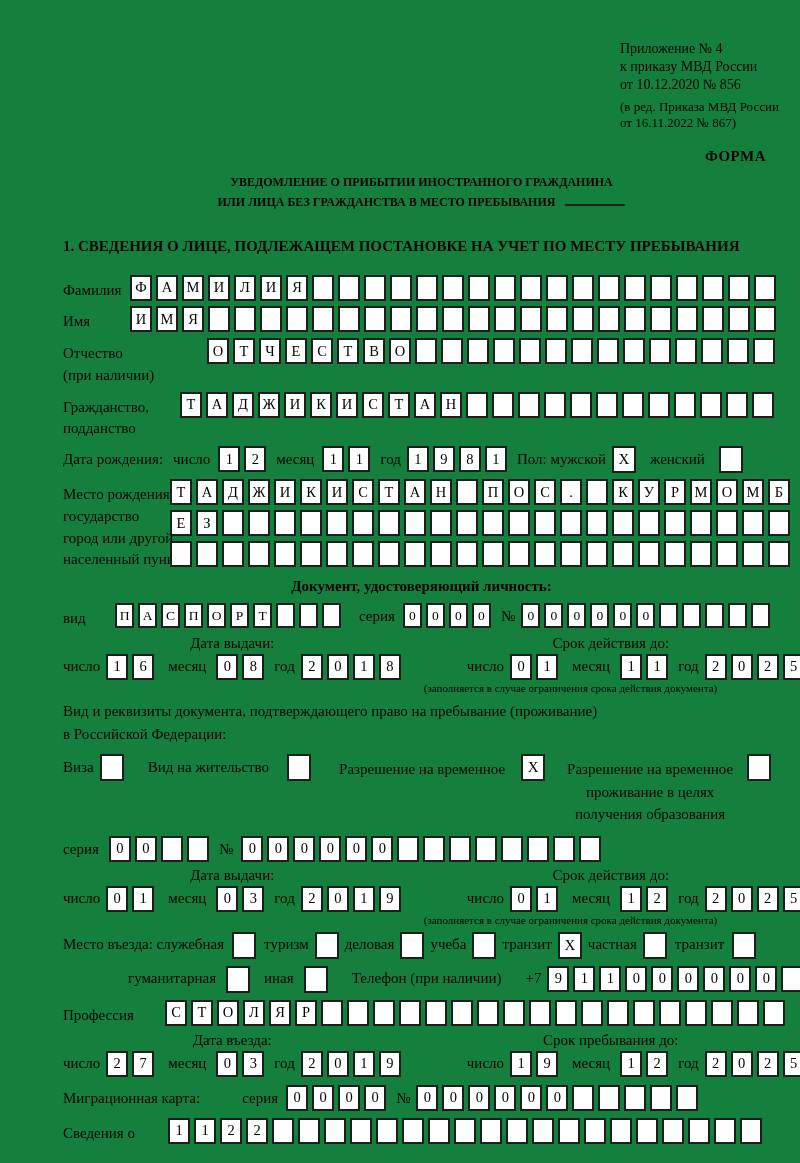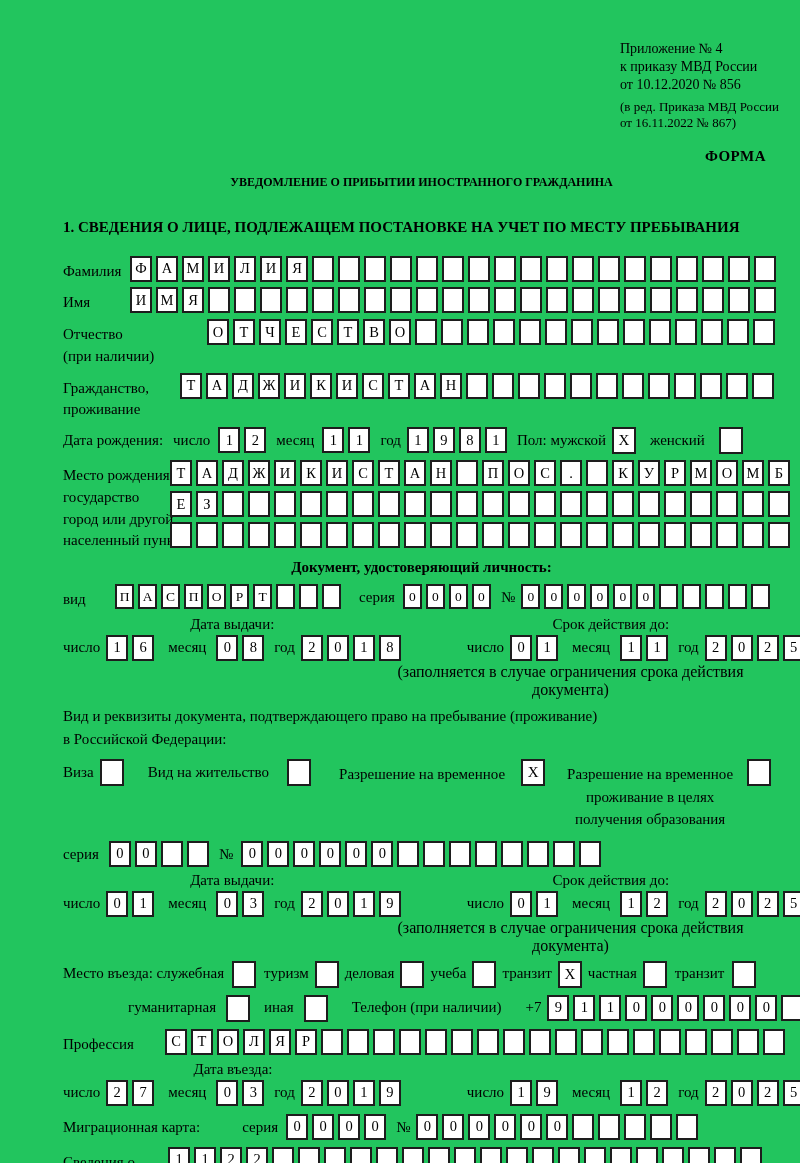--- a/index.html
+++ b/index.html
@@ -1,19 +1,19 @@
 <!DOCTYPE html>
 <html><head>
 <meta charset="utf-8">
 <style>
   * { margin:0; padding:0; box-sizing:border-box; }
   html,body { background:#888; }
   .page {
     position:relative; width:800px; height:1163px; margin:0 auto;
-    background:#22c55e; color:#000;
+    background:#15803d; color:#000;
     font-family:"Liberation Serif","DejaVu Serif",serif;
     font-size:15px; overflow:hidden;
   }
   .content { padding:40px 20px 0 63px; }
 
   
   .annex { margin-left:557px; line-height:1.3; font-size:14px; }
   .annex-small { font-size:13px; margin-top:4px; line-height:1.3; }
   .forma { text-align:right; padding-right:14px; font-weight:bold; margin-top:16px; font-size:15px; letter-spacing:0.5px; }
 
@@ -52,21 +52,21 @@
   .gap14 { margin-left:14px; } .gap18 { margin-left:18px; } .gap24 { margin-left:24px; }
 
   .doc-heading { text-align:center; font-weight:bold; margin:6px 0 8px 0; }
 
   .dl { display:flex; margin-top:4px; }
   .dl .a { width:340px; text-align:center; }
   .dl .b { width:340px; text-align:center; margin-left:40px; }
   .dr { display:flex; align-items:flex-start; margin-top:2px; margin-bottom:2px; white-space:nowrap; }
   .dgroup { display:flex; align-items:flex-start; }
   .dgroup .inline-lbl { padding-top:4px; }
-  .note { margin-left:295px; width:425px; text-align:center; font-size:16px; margin-top:2px; margin-bottom:6px; }
+  .note { margin-left:295px; width:425px; text-align:center; font-size:11px; margin-top:2px; margin-bottom:6px; }
 
   .para { line-height:1.55; margin-top:6px; }
 
   .visa-row { display:flex; align-items:flex-start; margin-top:8px; margin-bottom:10px; }
   .vopt { text-align:center; line-height:1.5; padding-top:4px; }
 
   .purpose-row { display:flex; align-items:flex-start; margin-top:6px; white-space:nowrap; }
   .purpose-row .inline-lbl { padding-top:4px; }
   .purpose2 { display:flex; align-items:flex-start; margin-top:7px; margin-left:65px; white-space:nowrap; }
   .purpose2 .inline-lbl { padding-top:4px; }
@@ -84,20 +84,23 @@
       <div class="annex-small">
         <div>(в ред. Приказа МВД России</div>
         <div>от 16.11.2022 № 867)</div>
       </div>
     </div>
 
     <div class="forma">ФОРМА</div>
 
     <div class="title">
       <div>УВЕДОМЛЕНИЕ О ПРИБЫТИИ ИНОСТРАННОГО ГРАЖДАНИНА</div>
+      <div>
+        <span>ИЛИ ЛИЦА БЕЗ ГРАЖДАНСТВА В МЕСТО ПРЕБЫВАНИЯ</span><span class="title-underline"></span>
+      </div>
     </div>
 
     <div class="sec1">1. СВЕДЕНИЯ О ЛИЦЕ, ПОДЛЕЖАЩЕМ ПОСТАНОВКЕ НА УЧЕТ ПО МЕСТУ ПРЕБЫВАНИЯ</div>
 
     <div class="form-body">
 
       <div class="frow">
         <div class="flabel w-surname">Фамилия</div>
         <div class="boxrow">
             <div class="cell">Ф</div>
@@ -186,21 +189,21 @@
             <div class="cell"></div>
             <div class="cell"></div>
             <div class="cell"></div>
             <div class="cell"></div>
           </div>
       </div>
 
       <div class="frow">
         <div class="flabel w-citizen">
           <div>Гражданство,</div>
-          <div>проживание</div>
+          <div>подданство</div>
         </div>
         <div class="boxrow">
             <div class="cell">Т</div>
             <div class="cell">А</div>
             <div class="cell">Д</div>
             <div class="cell">Ж</div>
             <div class="cell">И</div>
             <div class="cell">К</div>
             <div class="cell">И</div>
             <div class="cell">С</div>
@@ -579,20 +582,21 @@
             <div class="cell"></div>
             <div class="cell"></div>
             <div class="cell"></div>
             <div class="cell"></div>
             <div class="cell"></div>
           </div>
       </div>
 
       <div class="dl">
         <div class="a">Дата въезда:</div>
+        <div class="b">Срок пребывания до:</div>
       </div>
       <div class="dr">
         <div class="dgroup">
           <span class="inline-lbl">число</span>
           <div class="boxrow gap6">
               <div class="cell">2</div>
               <div class="cell">7</div>
             </div>
           <span class="inline-lbl gap10">месяц</span>
           <div class="boxrow gap10">

